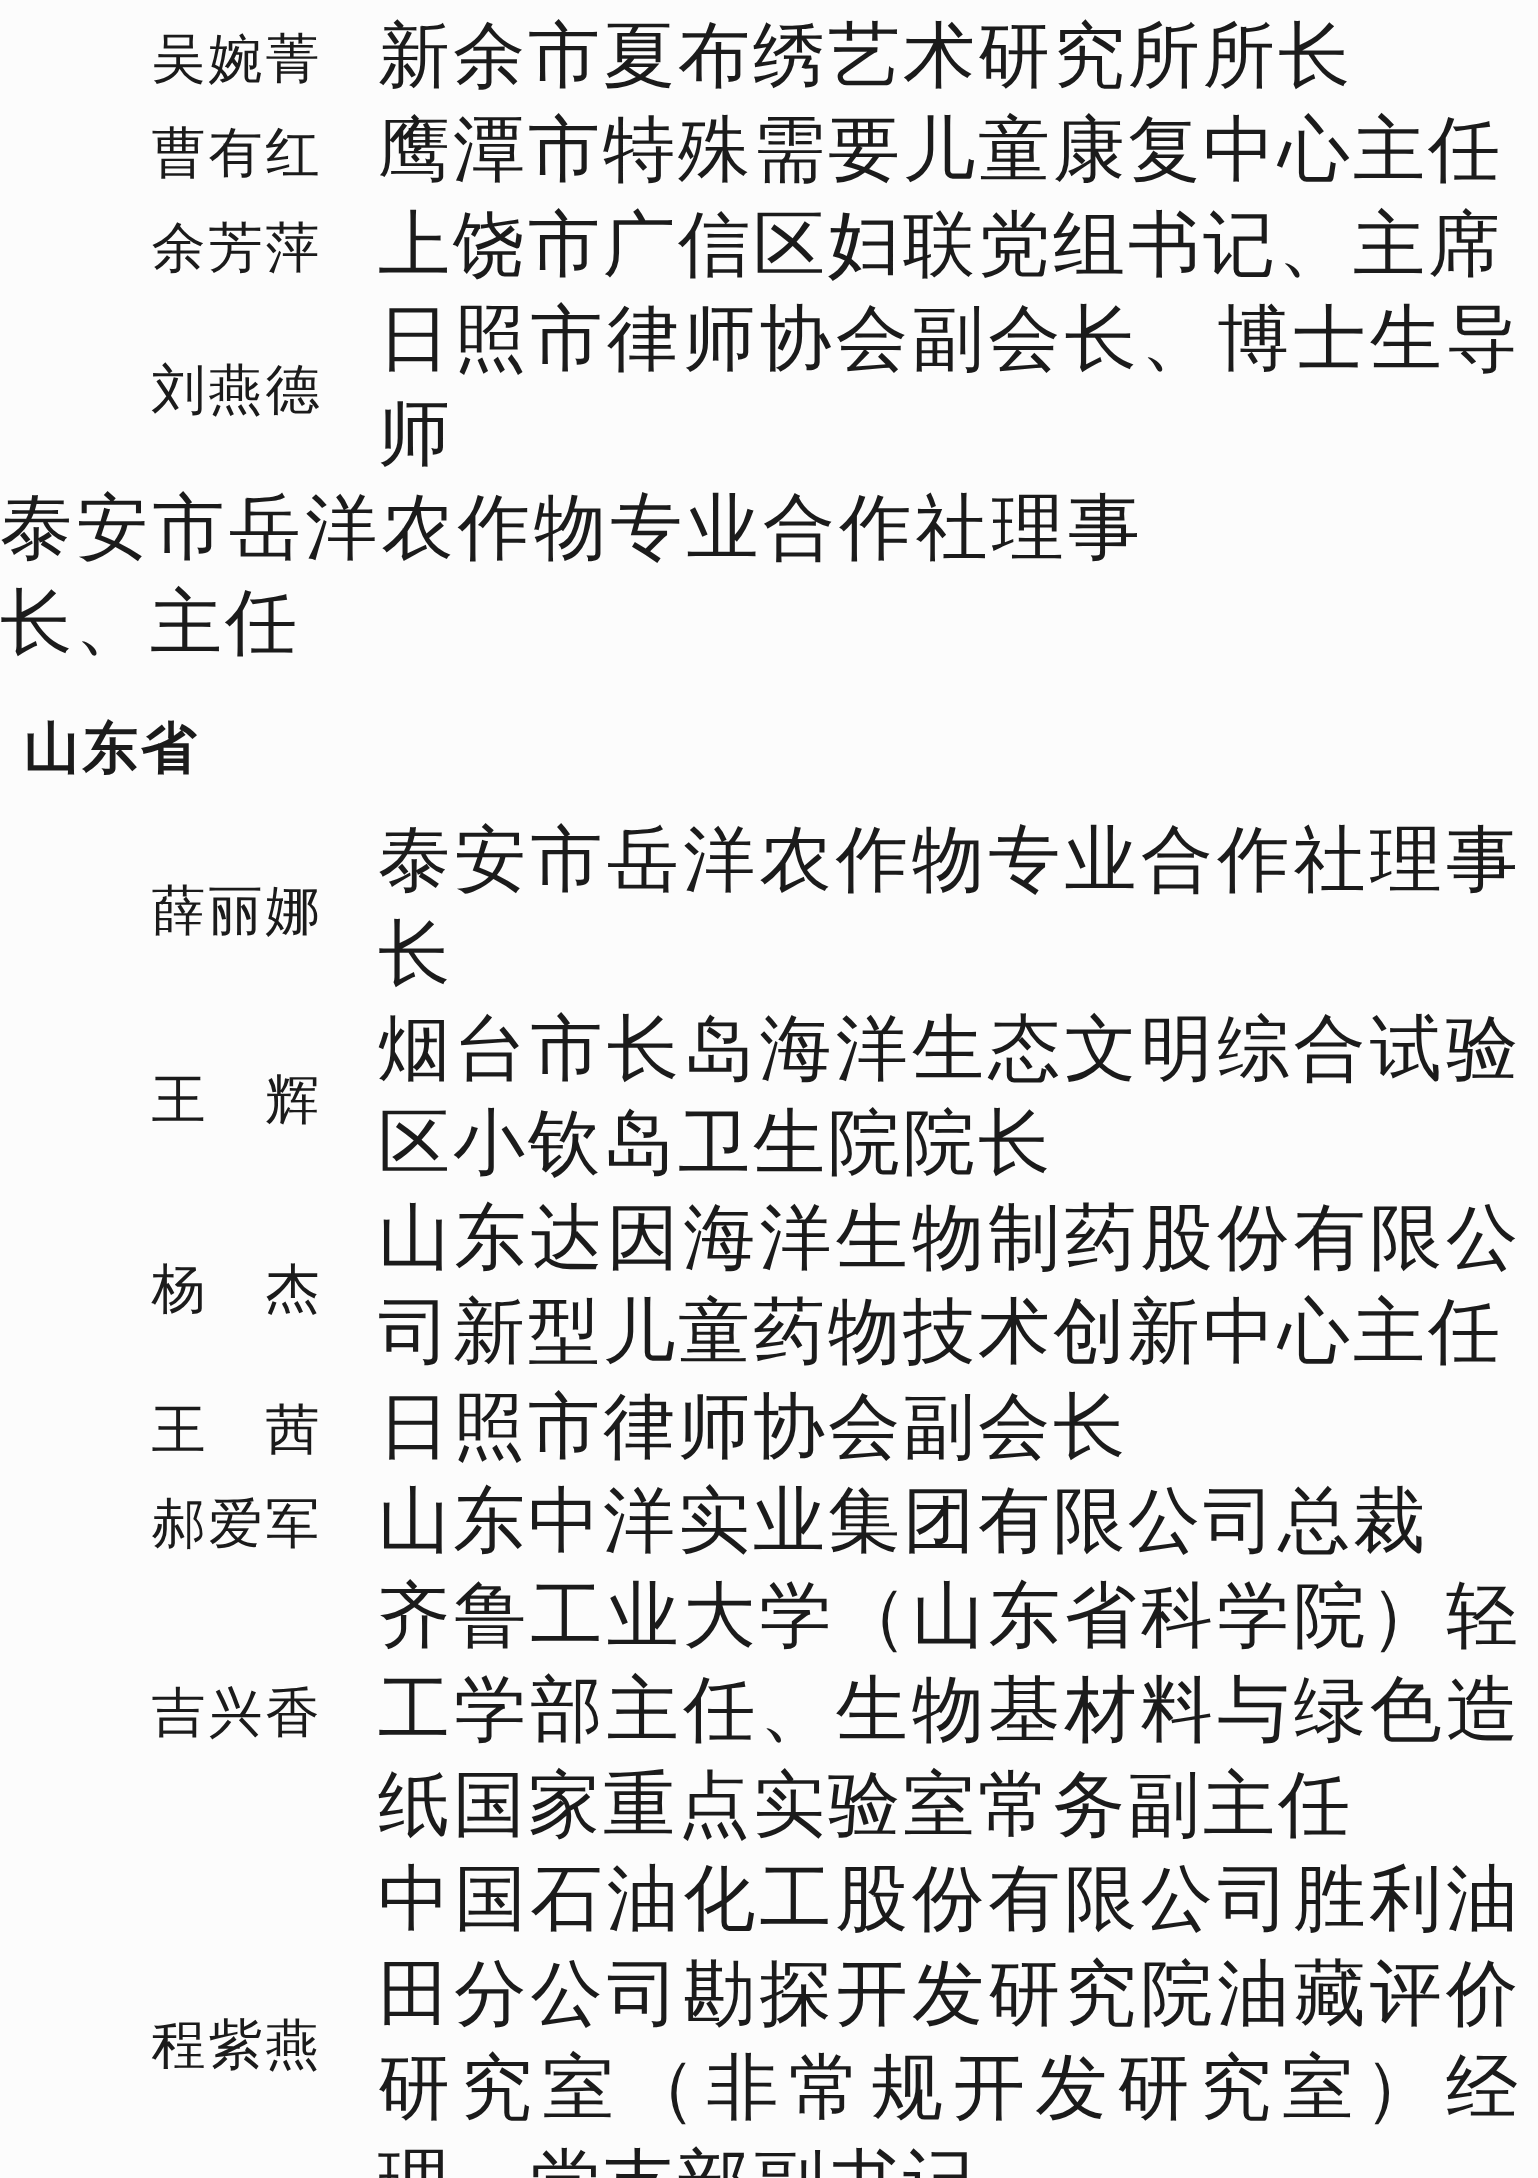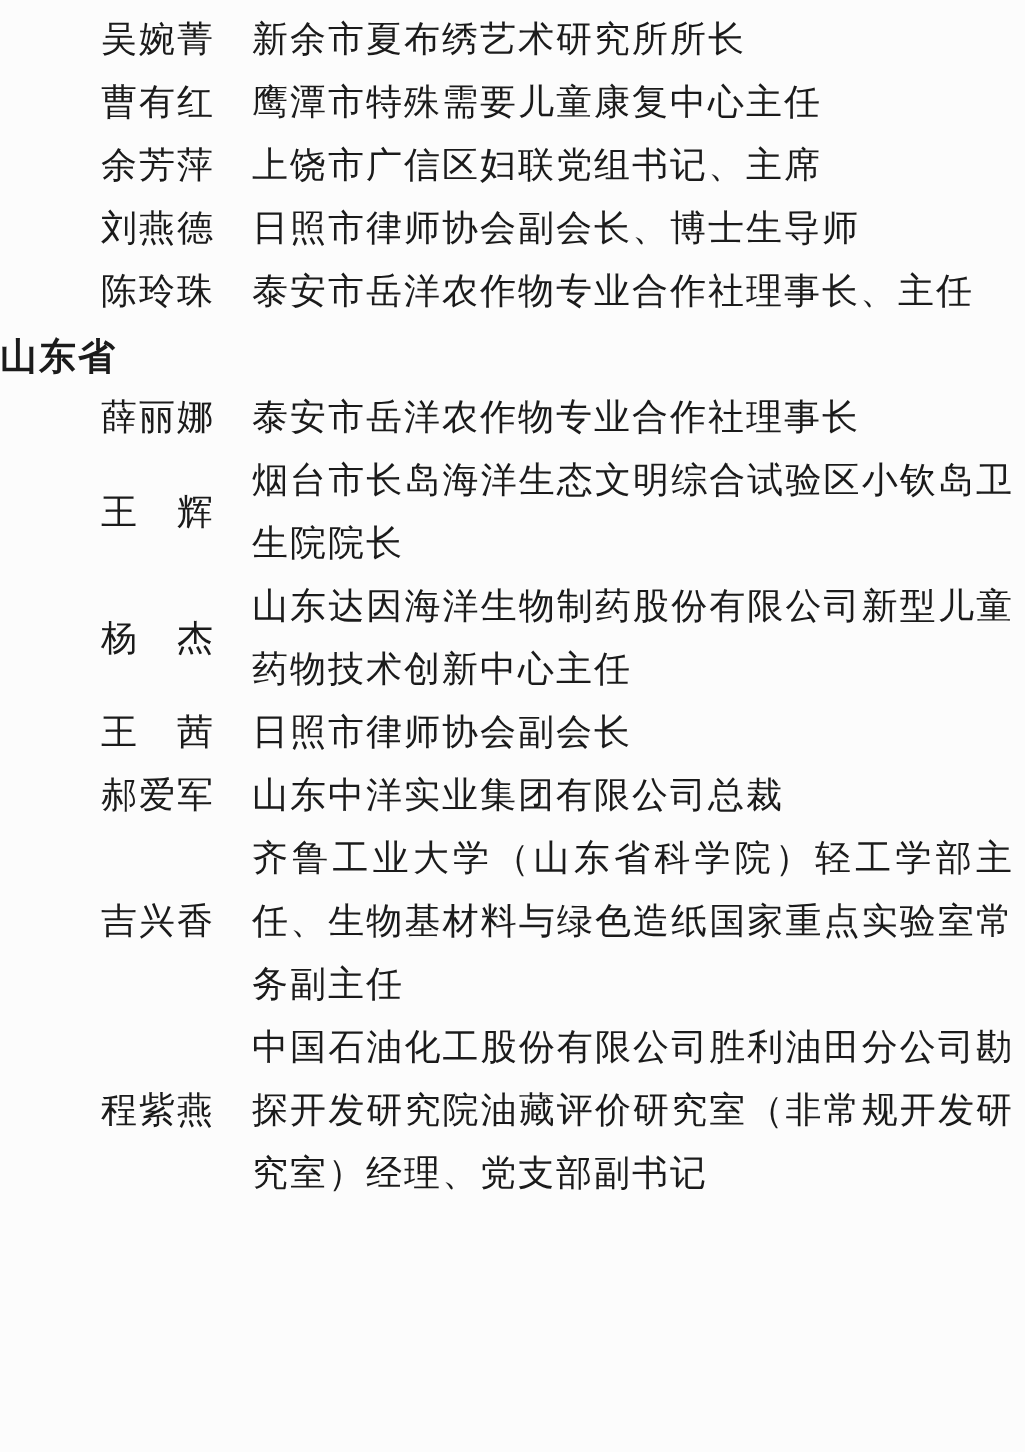--- a/index.html
+++ b/index.html
@@ -11,21 +11,21 @@
     height: 1452px;
     background: #fcfcfc;
     color: #1b1b1b;
     overflow: hidden;
     font-family: "Liberation Serif", "DejaVu Serif", serif;
   }
   .doc {
     padding-top: 10px;
   }
   .section-header {
-    margin: 0;
+    margin: 16px;
     font-family: "Liberation Sans", "DejaVu Sans", sans-serif;
     font-weight: bold;
     font-size: 37px;
     line-height: 63px;
     letter-spacing: 2px;
   }
   .section-header:empty {
     display: none;
   }
   .entry {
@@ -38,21 +38,21 @@
     margin-left: 101px;
     width: 151px;
     font-size: 36px;
     line-height: 63px;
     letter-spacing: 2px;
     white-space: nowrap;
   }
   .title {
     flex: none;
     width: 762px;
-    font-size: 36px;
+    font-size: 48px;
     line-height: 63px;
     letter-spacing: 2px;
     text-align: justify;
     text-justify: inter-ideograph;
     line-break: strict;
   }
 </style>
 </head>
 <body>
 
@@ -74,21 +74,20 @@
     <div class="name">余芳萍</div>
     <div class="title">上饶市广信区妇联党组书记、主席</div>
   </div>
 
   <div class="entry">
     <div class="name">刘燕德</div>
     <div class="title">日照市律师协会副会长、博士生导师</div>
   </div>
 
   <div class="entry">
-    <div class="name">陈玲珠</div>
     <div class="title">泰安市岳洋农作物专业合作社理事长、主任</div>
   </div>
 
   <div class="entry">
   </div>
 </div>
   </section>
 
   <section>
     <h2 class="section-header">山东省</h2>

